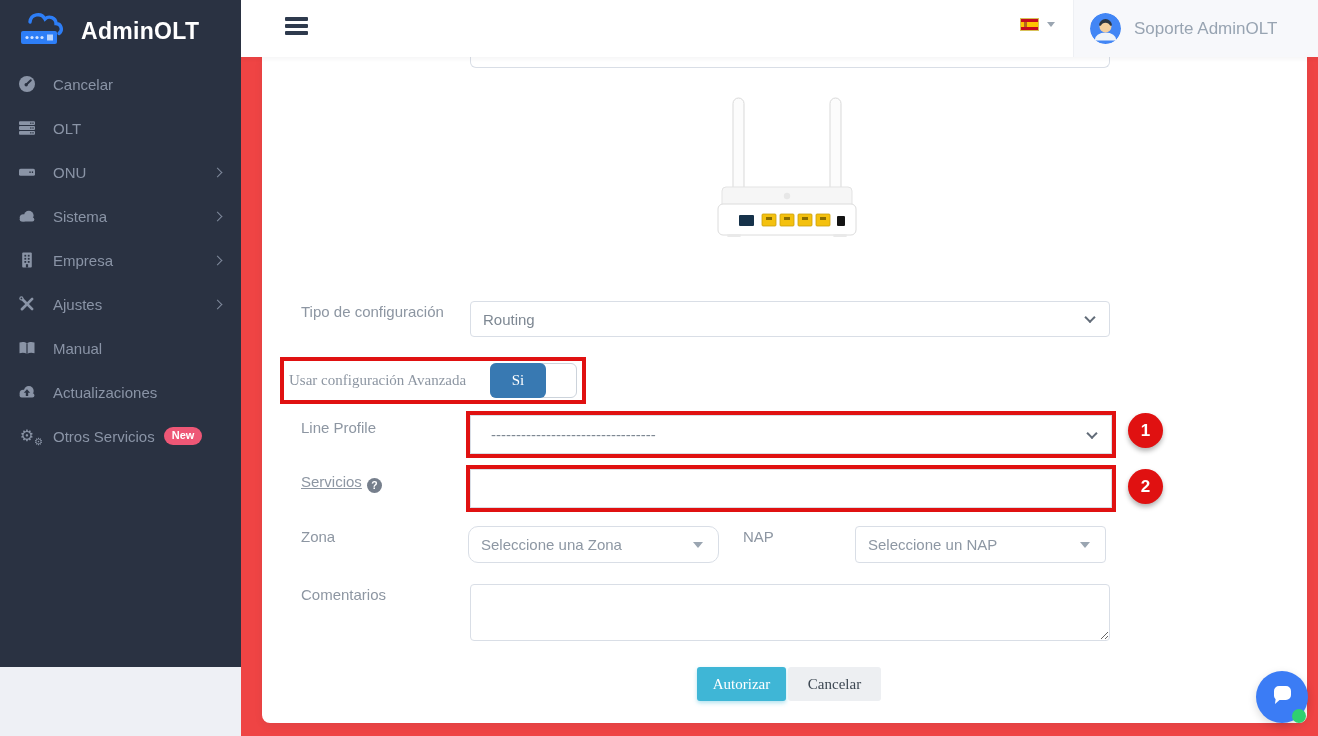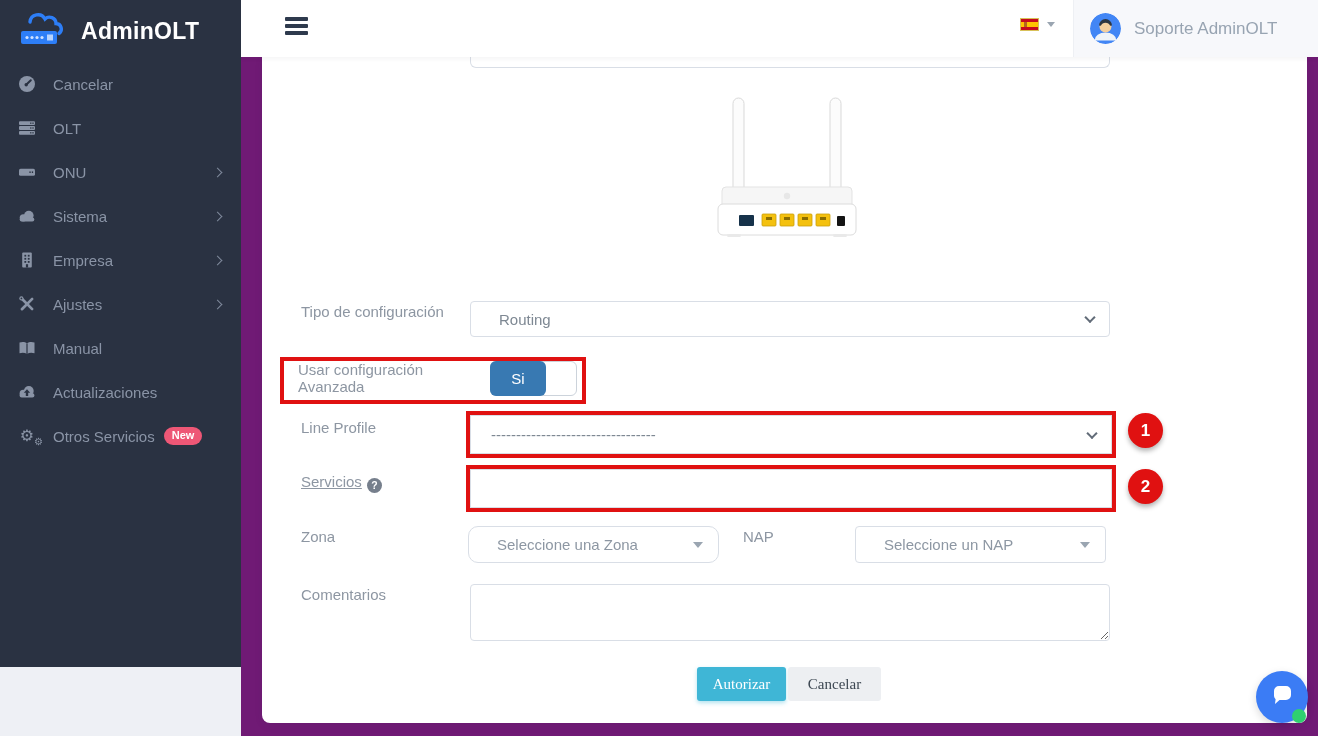--- a/index.html
+++ b/index.html
@@ -27,34 +27,34 @@
   .lang { position:absolute; left:779px; top:18px; display:flex; align-items:center; cursor:pointer; }
   .flag { width:19px; height:13px; border:0.5px solid #d8c15a; display:flex; flex-direction:column; position:relative; }
   .flag .r { flex:3; background:#c60b1e; } .flag .y { flex:6; background:#ffc400; position:relative; }
   .flag .emblem { position:absolute; left:3px; top:0.5px; width:3px; height:5px; background:#b5651d; }
   .caret-down { width:0; height:0; border-left:4px solid transparent; border-right:4px solid transparent; border-top:5px solid #9aa5b1; margin-left:8px; }
   .user-box { position:absolute; left:832px; top:0; width:245px; height:57px; background:#f7f8fb; border-left:1px solid #eef0f4; display:flex; align-items:center; padding-left:16px; cursor:pointer; }
   .avatar { width:31px; height:31px; border-radius:50%; overflow:hidden; flex:none; }
   .user-name { margin-left:13px; color:#98a4b2; font-size:17px; }
 
   
-  .content { position:absolute; left:241px; top:57px; width:1077px; height:679px; background:#701a75; }
+  .content { position:absolute; left:241px; top:57px; width:1077px; height:679px; background:#ef4444; }
   .card { position:absolute; left:21px; top:0; width:1045px; height:666px; background:#ffffff; border-radius:0 0 8px 8px; box-shadow:0 3px 8px rgba(40,50,70,.07); }
 
   .form-label { position:absolute; font-size:15px; color:#8d96a2; }
   .partial-input { position:absolute; left:208px; top:0; width:640px; height:11px; border:1px solid #d9dee6; border-top:none; border-radius:0 0 6px 6px; background:#fff; }
 
   .router { position:absolute; left:420px; top:36px; }
 
-  .select { position:absolute; background:#fff; border:1px solid #d9dee6; border-radius:4px; display:flex; align-items:center; padding-left:28px; font-size:15px; color:#7e8893; cursor:pointer; }
+  .select { position:absolute; background:#fff; border:1px solid #d9dee6; border-radius:4px; display:flex; align-items:center; padding-left:12px; font-size:15px; color:#7e8893; cursor:pointer; }
   .sel-caret { position:absolute; right:15px; top:50%; width:8px; height:8px; border-left:2px solid #626c78; border-bottom:2px solid #626c78; transform:translateY(-70%) rotate(-45deg); }
   .tri-caret { position:absolute; right:15px; top:50%; margin-top:-3px; width:0; height:0; border-left:5.5px solid transparent; border-right:5.5px solid transparent; border-top:6.5px solid #9aa5b1; }
 
   .hl-box { position:absolute; border:4px solid #e01111; }
-  .hl-toggle-row { left:18px; top:300px; width:306px; height:47px; display:flex; padding-left:14px; background:#fff; }
+  .hl-toggle-row { left:18px; top:300px; width:306px; height:47px; display:flex; align-items:center; padding-left:5px; background:#fff;font-family:Liberation Serif, serif; }
   .hl-toggle-row .form-label { position:static; }
   .toggle { margin-left:auto; margin-right:5px; width:87px; height:35px; background:#fff; border:1px solid #ccd3db; border-radius:6px; position:relative; cursor:pointer; flex:none; }
   .toggle-on { position:absolute; left:-1px; top:-1px; width:56px; height:35px; background:#3879b2; border-radius:6px; color:#fff; font-size:15px; display:flex; align-items:center; justify-content:center; }
 
   .hl-field { left:204px; width:650px; height:47px; }
   .hl-field .inner-select { position:relative; width:100%; height:100%; border:1px solid #d9dee6; display:flex; align-items:center; padding-left:20px; font-size:15px; color:#7e8893; background:#fff; cursor:pointer; }
   .hl-field .inner-input { width:100%; height:100%; border:1px solid #d9dee6; background:#fff; font-family:"Liberation Sans",sans-serif; font-size:15px; color:#444; padding:0 12px; outline:none; }
 
   .marker { position:absolute; width:35px; height:35px; border-radius:50%; background:#e01111; color:#fff; font-size:17px; font-weight:bold; display:flex; align-items:center; justify-content:center; box-shadow:0 3px 5px rgba(0,0,0,.3); }
 

